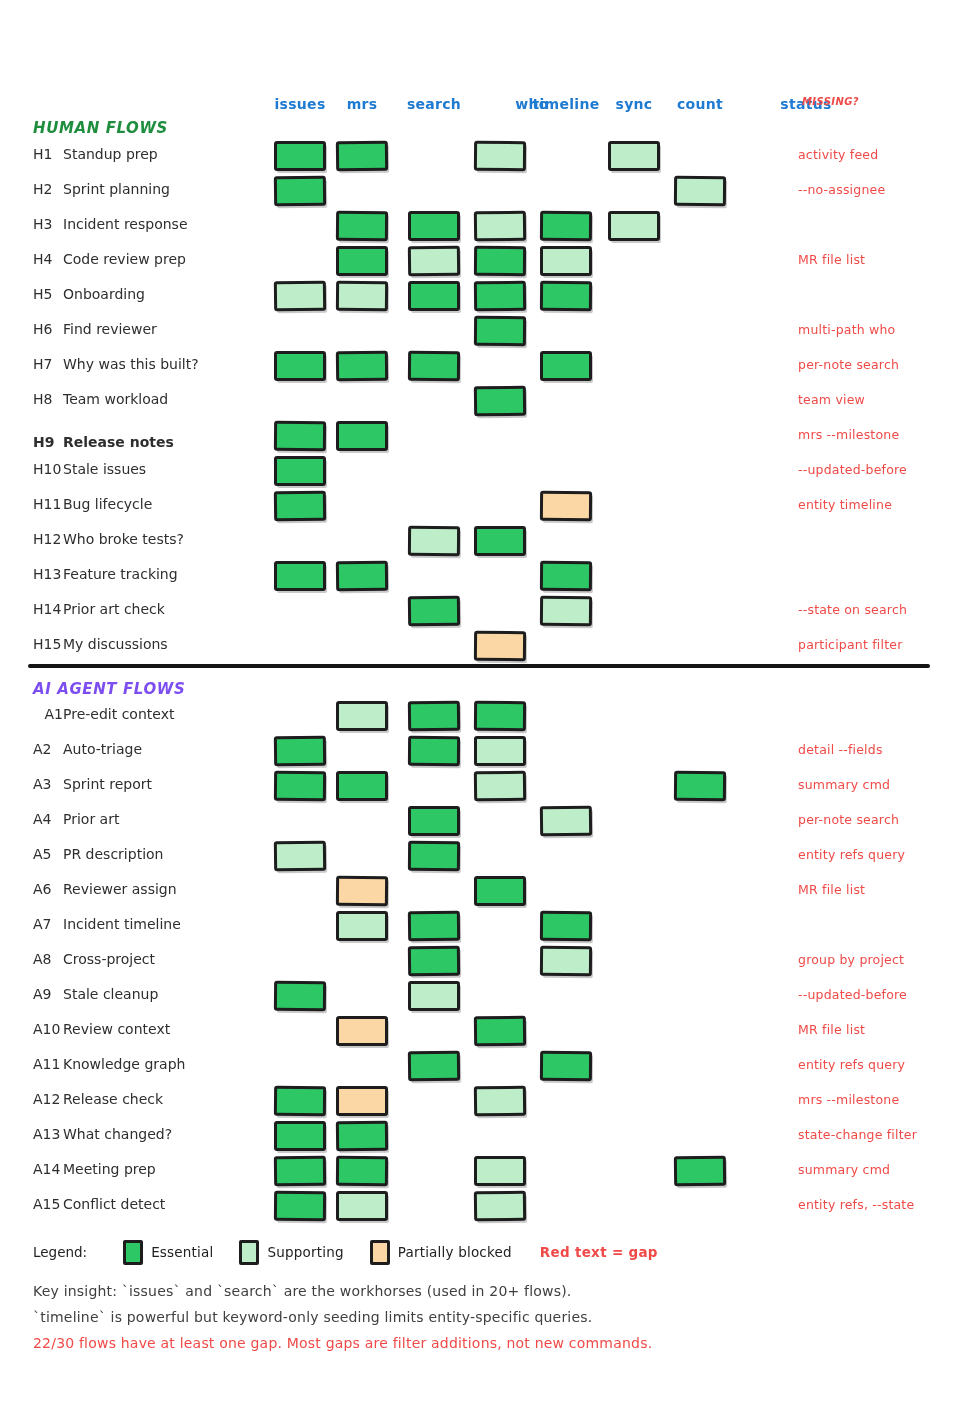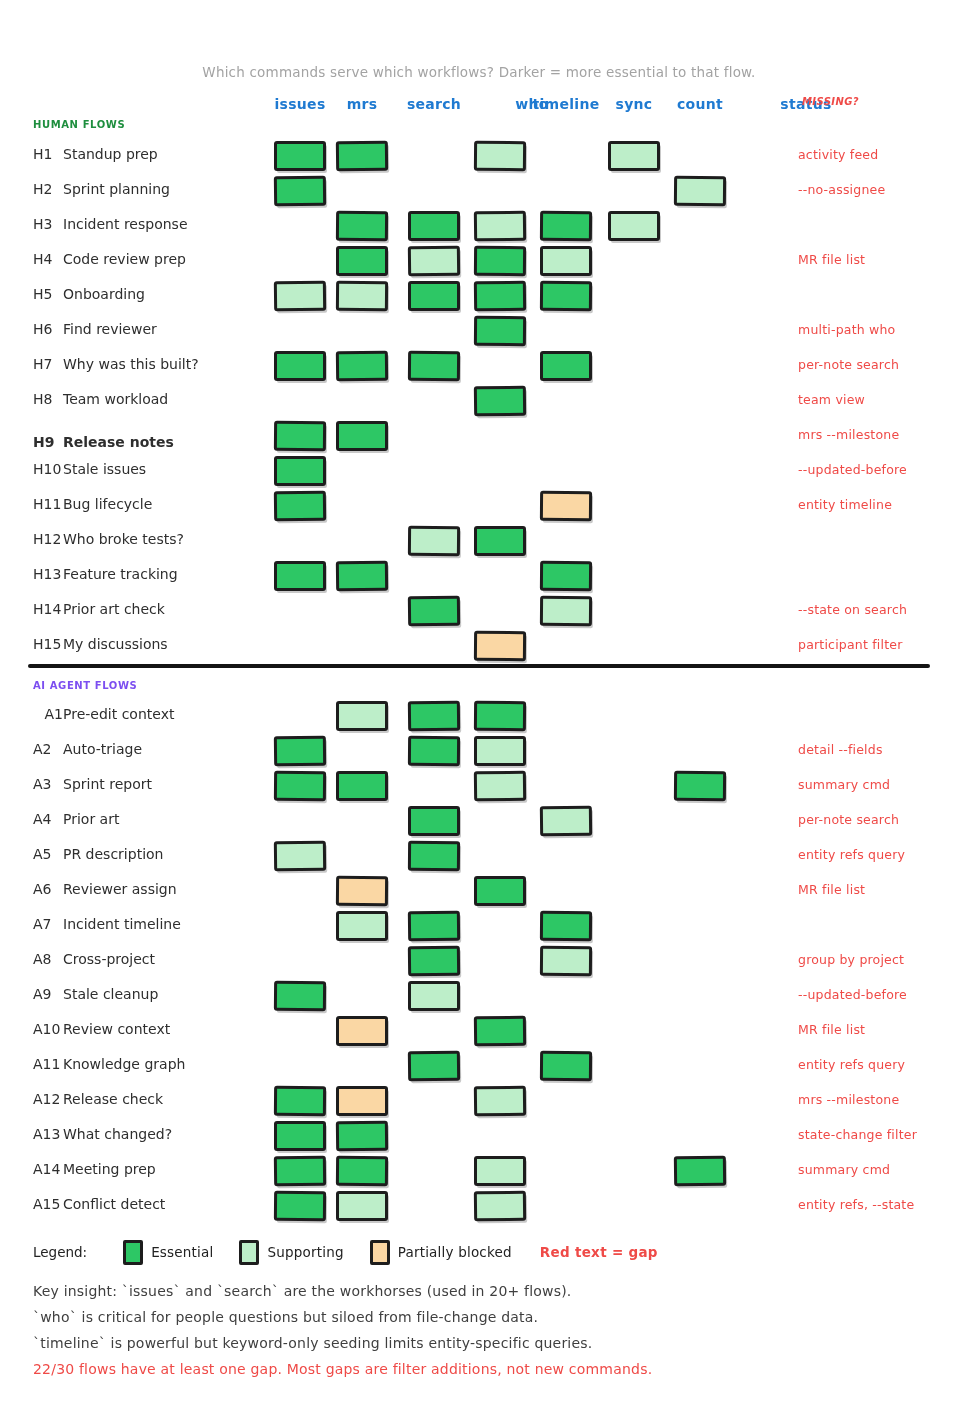--- a/index.html
+++ b/index.html
@@ -6,22 +6,22 @@
   #page{position:relative;width:958px;height:1404px;background:#ffffff;overflow:hidden;
         font-family:"DejaVu Sans",sans-serif;color:#222;}
   .abs{position:absolute;}
   #title{top:26px;left:0;width:100%;text-align:center;font-size:27px;font-weight:bold;
          color:#111;letter-spacing:.5px;}
   #subtitle{top:64px;left:0;width:100%;text-align:center;font-size:13.5px;letter-spacing:.2px;}
   .col-header{position:absolute;top:96px;transform:translateX(-50%);font-size:14px;
               font-weight:bold;letter-spacing:.3px;}
   #missing-header{position:absolute;top:96px;left:802px;font-size:10px;font-weight:bold;
                   font-style:italic;letter-spacing:.4px;}
-  .section-header{position:absolute;left:33px;font-size:10px;font-weight:bold;
-                  letter-spacing:.6px;}
+  .section-header{position:absolute;left:33px;font-size:15px;font-weight:bold;
+                  font-style:italic;letter-spacing:.6px;}
   .row-label{position:absolute;left:33px;font-size:14px;color:#2e2e2e;white-space:nowrap;}
   .row-id{display:inline-block;min-width:30px;}
   .cell{position:absolute;width:52px;height:30px;box-sizing:border-box;
         border:3px solid #1d1d1d;border-radius:3px;
         box-shadow:2px 3px 0 -1px rgba(40,40,40,.25);}
   .cell.r1{transform:rotate(-.7deg);}
   .cell.r2{transform:rotate(.5deg);}
   .missing-label{position:absolute;left:798px;font-size:12.5px;letter-spacing:.2px;white-space:nowrap;}
   #divider{position:absolute;left:28px;top:664px;width:902px;height:4px;background:#141414;border-radius:2px;}
   #legend{position:absolute;left:33px;top:1237px;height:30px;display:flex;align-items:center;
@@ -32,21 +32,20 @@
                  border-radius:2px;margin:0 8px 0 26px;}
   .legend-item-label{letter-spacing:.2px;}
   #legend-note{margin-left:28px;font-weight:bold;letter-spacing:.3px;}
   #footnotes{position:absolute;left:33px;top:1278px;font-size:14px;line-height:26px;letter-spacing:.2px;}
   .footnote-line{white-space:nowrap;}
 </style>
 </head>
 <body>
 
 <div id="page">
-  <div id="subtitle" class="abs" style="color: rgb(163, 163, 163);">Which commands serve which workflows? Darker = more essential to that flow.</div>
 
   <div id="col-headers">
       <div class="col-header" style="left: 300px; color: rgb(31, 122, 209);">issues</div>
       <div class="col-header" style="left: 362px; color: rgb(31, 122, 209);">mrs</div>
       <div class="col-header" style="left: 434px; color: rgb(31, 122, 209);">search</div>
       <div class="col-header" style="left: 500px; color: rgb(31, 122, 209); margin-left: 32px;">who</div>
       <div class="col-header" style="left: 566px; color: rgb(31, 122, 209);">timeline</div>
       <div class="col-header" style="left: 634px; color: rgb(31, 122, 209);">sync</div>
       <div class="col-header" style="left: 700px; color: rgb(31, 122, 209);">count</div>
       <div class="col-header" style="left: 762px; color: rgb(31, 122, 209); margin-left: 44px;">status</div>
@@ -206,17 +205,16 @@
         <div class="legend-item">
           <div class="legend-swatch" style="background: rgb(250, 215, 164);"></div>
           <div class="legend-item-label">Partially blocked</div>
         </div>
       </span>
     <span id="legend-note" style="color: rgb(239, 74, 71);">Red text = gap</span>
   </div>
 
   <div id="footnotes">
       <div class="footnote-line" style="color: rgb(63, 63, 63);">Key insight: `issues` and `search` are the workhorses (used in 20+ flows).</div>
-      <div class="footnote-line" style="color: rgb(63, 63, 63);">`who` is critical for people questions but siloed from file-change data.</div>
       <div class="footnote-line" style="color: rgb(63, 63, 63);">`timeline` is powerful but keyword-only seeding limits entity-specific queries.</div>
       <div class="footnote-line" style="color: rgb(239, 74, 71);">22/30 flows have at least one gap. Most gaps are filter additions, not new commands.</div>
     </div>
 </div>
 
 </body></html>

